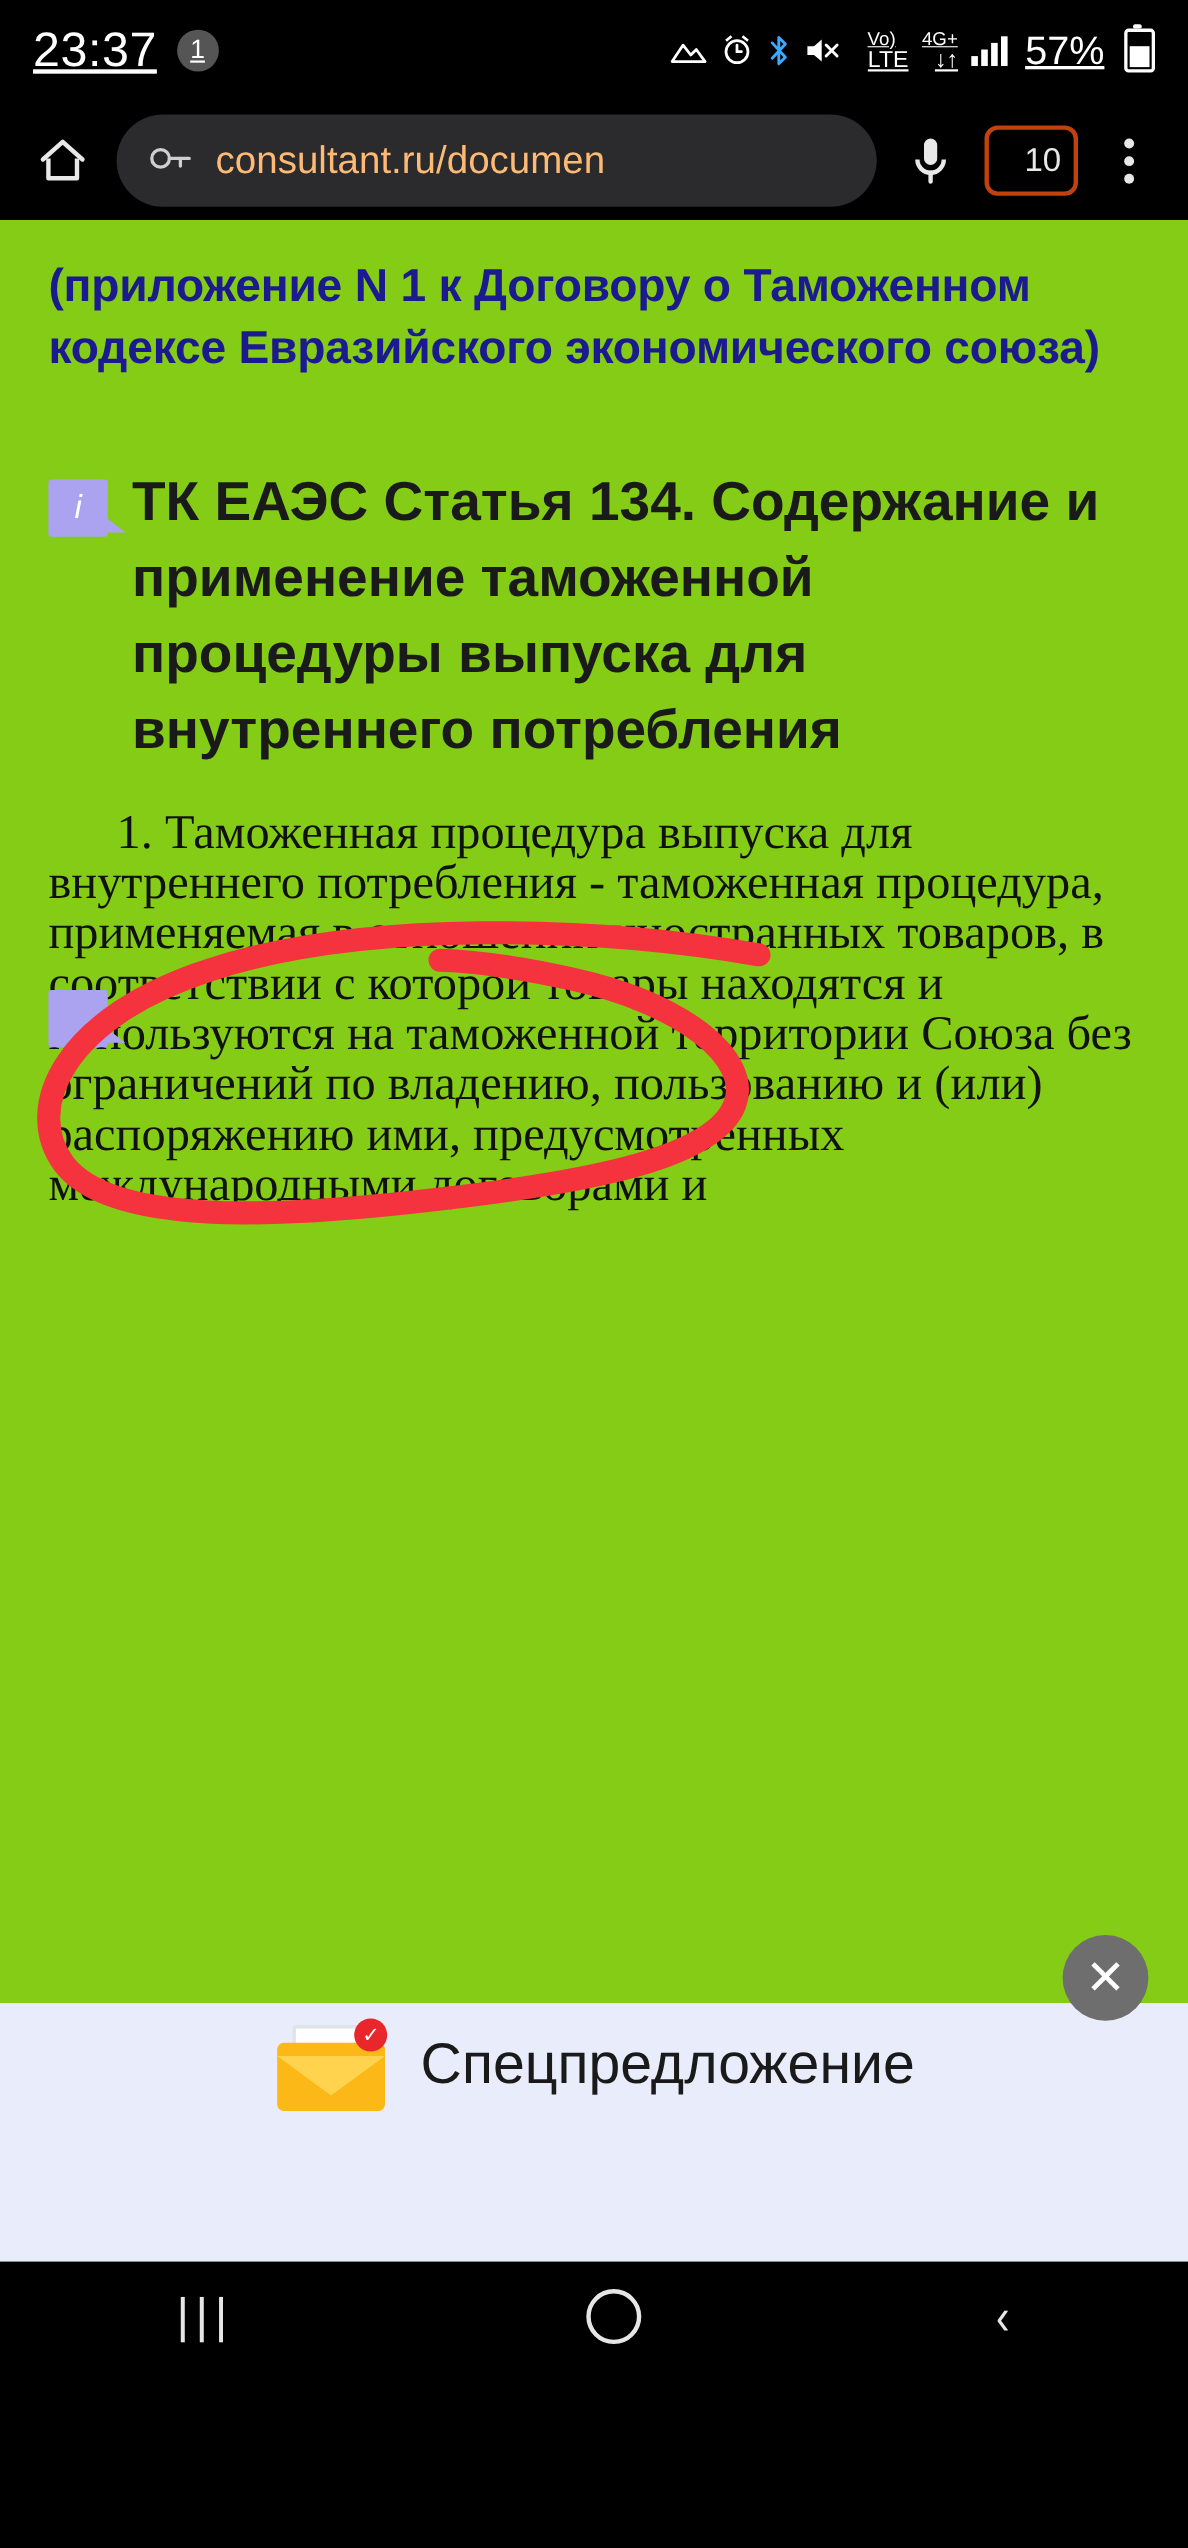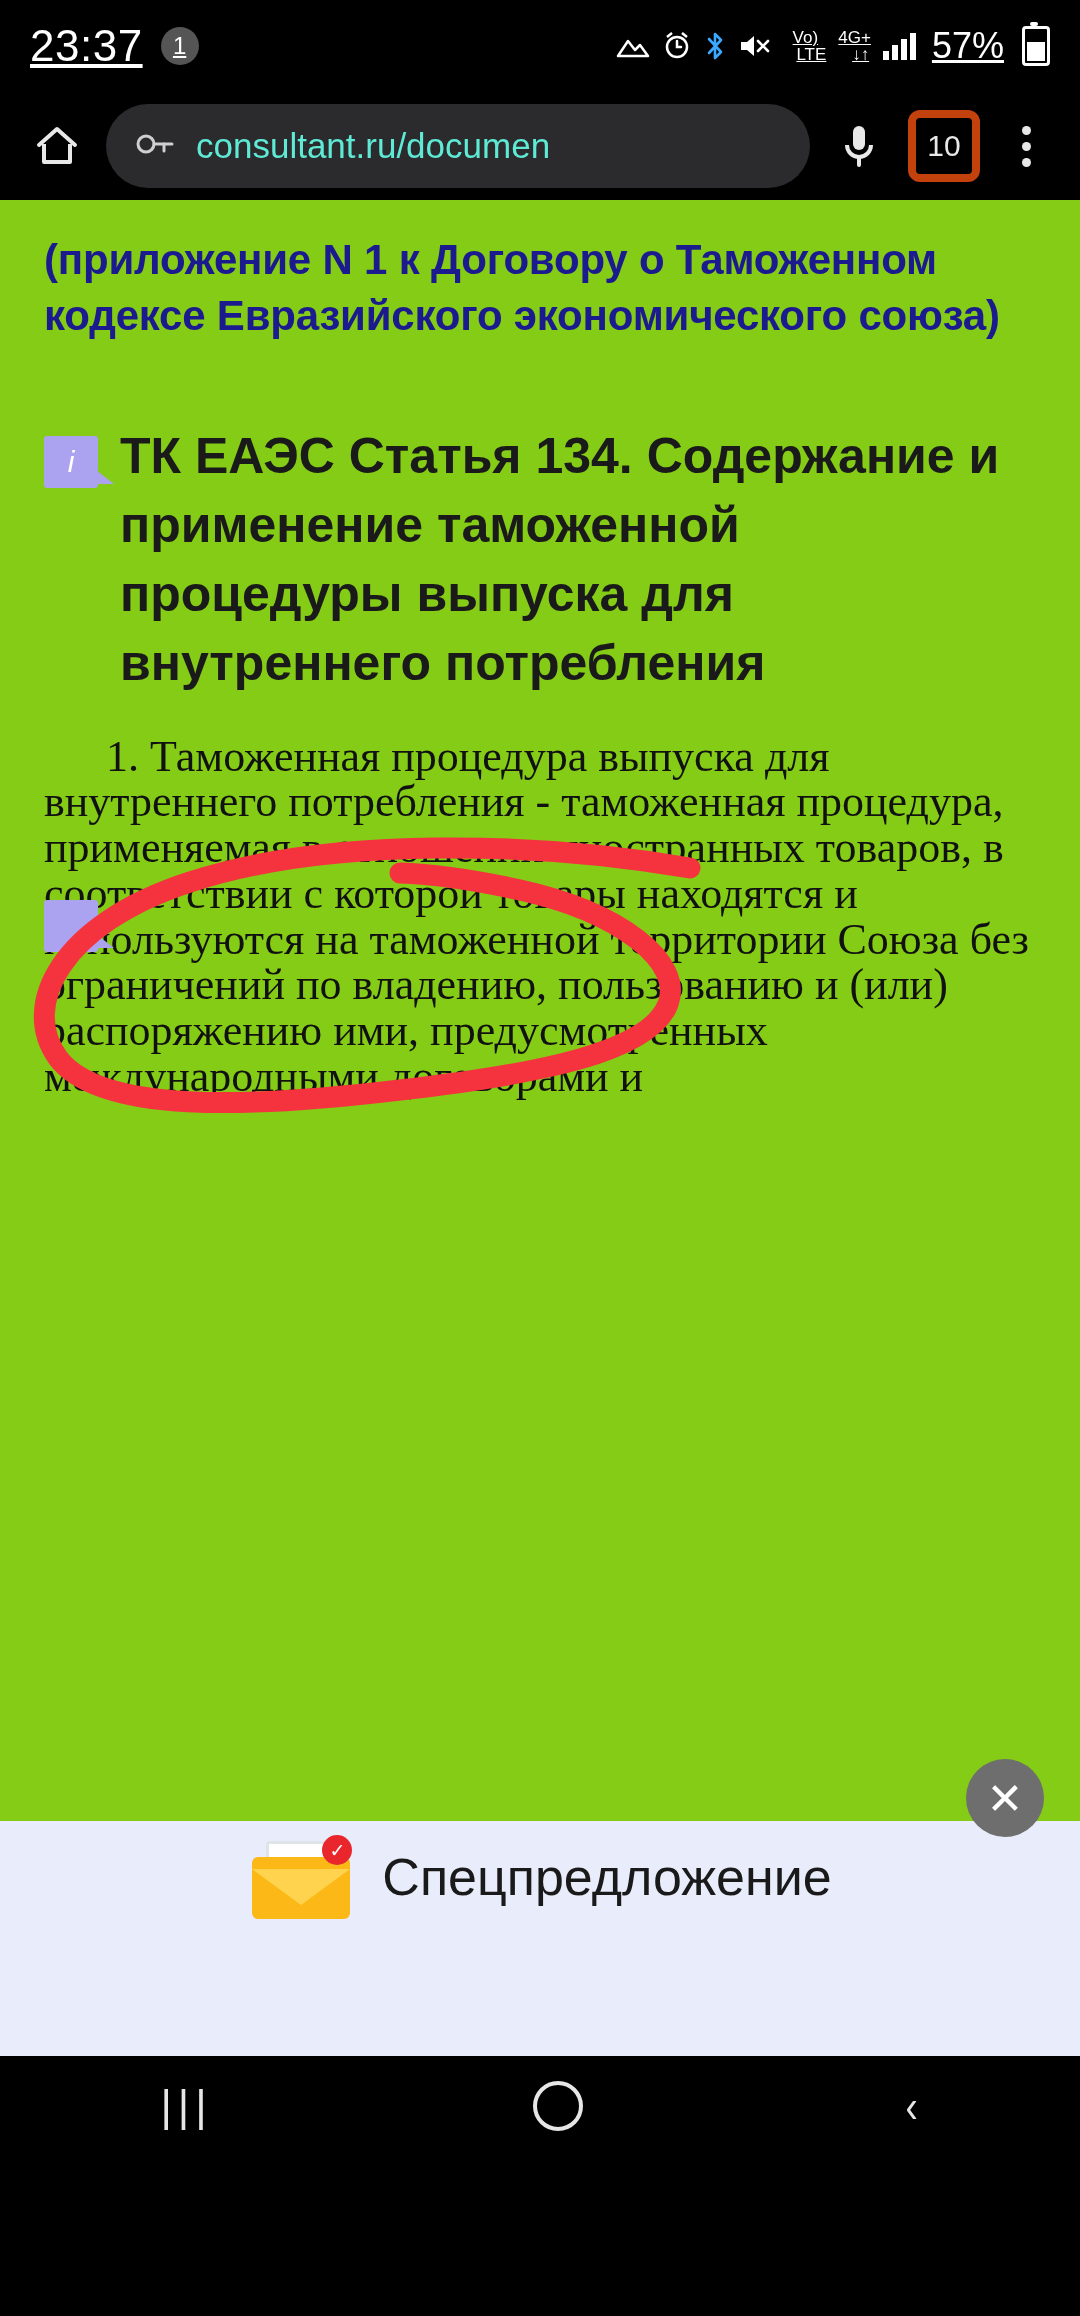--- a/index.html
+++ b/index.html
@@ -65,21 +65,21 @@
     letter-spacing: 0;
   }
   .net-stack {
     display: flex;
     flex-direction: column;
     align-items: center;
     line-height: 1;
     font-size: 17px;
   }
   .net-stack .top { font-size: 17px; }
-  .net-stack .bot { font-size: 17px; margin-left: 12px; }
+  .net-stack .bot { font-size: 21px; margin-left: 12px; }
   .bars {
     display: inline-flex;
     align-items: flex-end;
     gap: 3px;
     height: 28px;
   }
   .bars i {
     display: block;
     width: 6px;
     background: #fff;
@@ -135,44 +135,45 @@
     background: #2b2b2e;
     border-radius: 42px;
     display: flex;
     align-items: center;
     padding: 0 28px;
     gap: 18px;
     box-sizing: border-box;
     min-width: 0;
   }
   .omnibox .url {
-    color: #5eead4;
+    color: #fdba74;
     font-size: 35px;
     white-space: nowrap;
     overflow: hidden;
     text-overflow: clip;
   }
   .mic-icon {
     width: 62px;
     height: 62px;
     display: flex;
     align-items: center;
     justify-content: center;
   }
   .tabs-btn {
     width: 56px;
     height: 56px;
-    border: 8px solid #c2410c;
+    border: 4px solid #c2410c;
     border-radius: 12px;
     color: #e8e8e8;
     font-size: 30px;
     display: flex;
     align-items: center;
     justify-content: center;
     font-family: "Liberation Sans", sans-serif;
+    padding-left: 21px;
   }
   .menu-btn {
     width: 56px;
     height: 62px;
     display: flex;
     flex-direction: column;
     align-items: center;
     justify-content: center;
     gap: 7px;
   }

